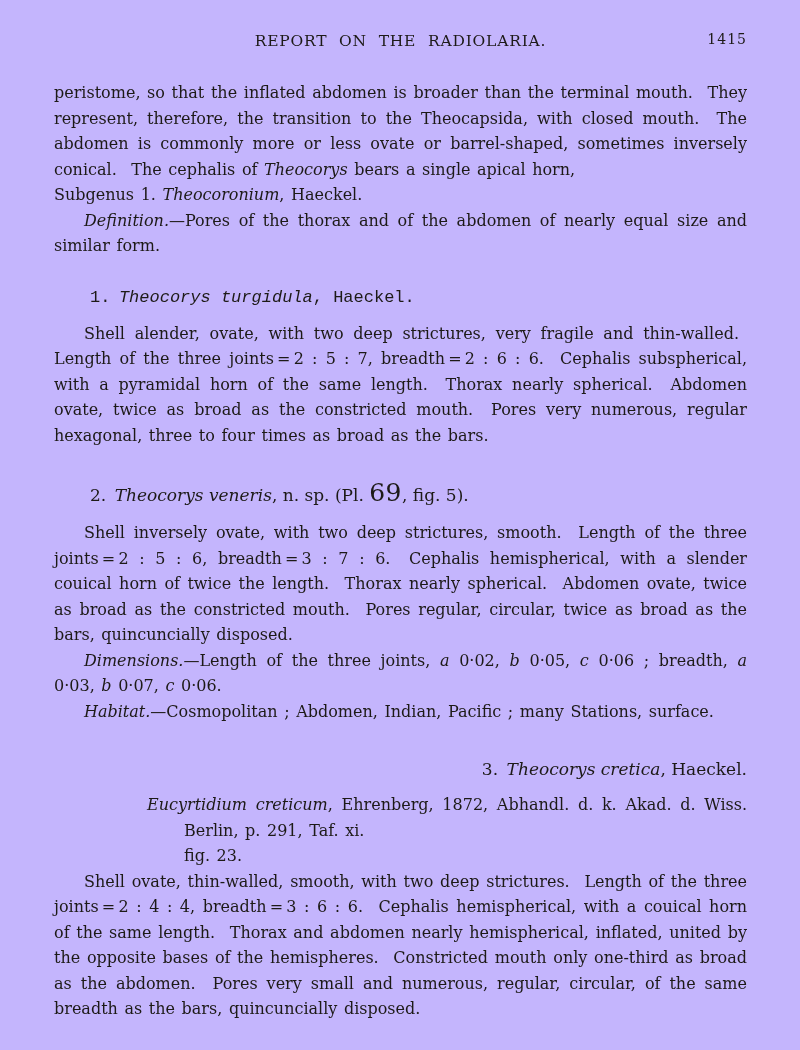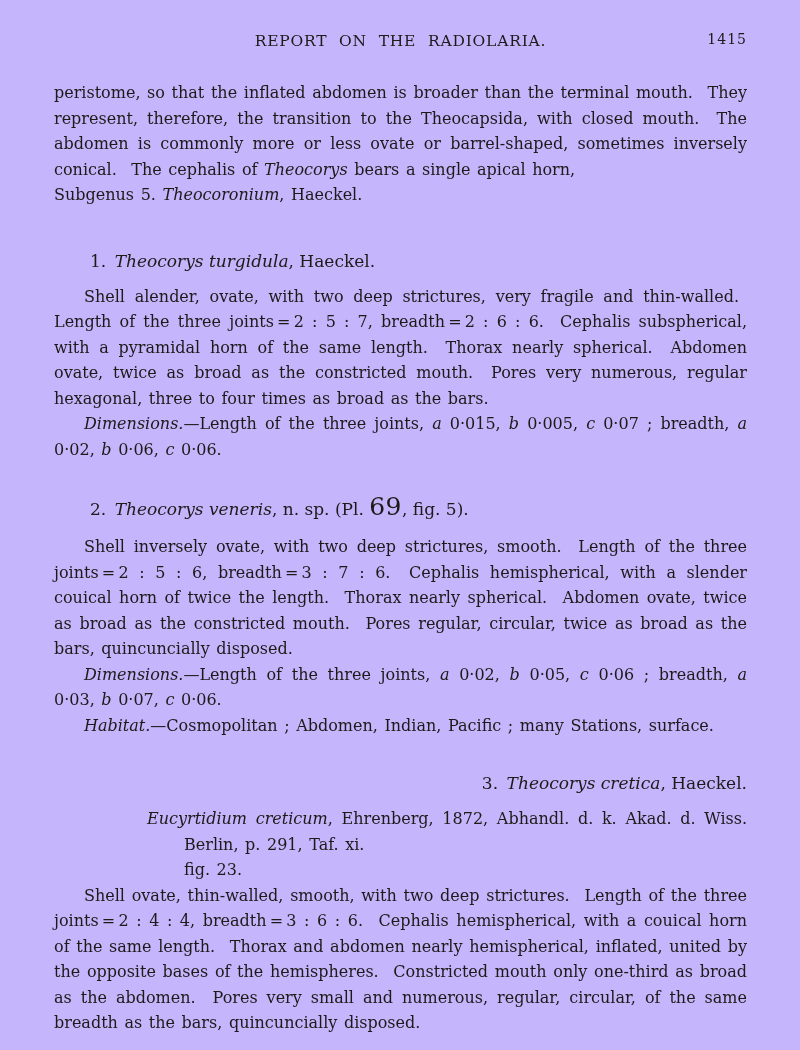--- a/index.html
+++ b/index.html
@@ -49,21 +49,21 @@
     margin: 30px 0 13px 0;
     text-align: center;
     font-size: 16.5px;
   }
   .species-heading {
     font-size: 17px;
     margin: 0;
     padding-left: 36px;
     line-height: 26px;
   }
-  .mt-sp1 { margin-top: 40px; }
+  .mt-sp1 { margin-top: 26px; font-family: Liberation Mono, monospace; }
   .mt-sp2 { margin-top: 32px; }
   .mt-sp3 { margin-top: 32px; text-align: right; }
   .species-heading + .body-text,
   .species-heading + .synonymy { margin-top: 10px; }
   .synonymy {
     margin: 6px 0 8px 0;
     font-size: 13px;
     line-height: 17.5px;
     padding-left: 130px;
     text-indent: -37px;
@@ -83,26 +83,26 @@
 
 <div class="page">
 
   <div class="running-header">
     <div class="running-head">REPORT ON THE RADIOLARIA.</div>
     <div class="page-number">1415</div>
   </div>
 
   <p class="body-text"><span>peristome, so that the inflated abdomen is broader than the terminal mouth.  They represent, therefore, the transition to the Theocapsida, with closed mouth.  The abdomen is commonly more or less ovate or barrel-shaped, sometimes inversely conical.  The cephalis of </span><i>Theocorys</i><span> bears a single apical horn,</span></p>
 
-  <p class="body-text subgenus-heading"><span>Subgenus 5. </span><i>Theocoronium</i><span>, Haeckel.</span></p>
+  <p class="body-text subgenus-heading"><span>Subgenus 1. </span><i>Theocoronium</i><span>, Haeckel.</span></p>
 
+  <p class="body-text indent"><i>Definition.</i><span>—Pores of the thorax and of the abdomen of nearly equal size and similar form.</span></p>
 
   <p class="species-heading mt-sp1"><span>1. </span><i>Theocorys turgidula</i><span>, Haeckel.</span></p>
   <p class="body-text indent"><span>Shell alender, ovate, with two deep strictures, very fragile and thin-walled.  Length of the three joints = 2 : 5 : 7, breadth = 2 : 6 : 6.  Cephalis subspherical, with a pyramidal horn of the same length.  Thorax nearly spherical.  Abdomen ovate, twice as broad as the constricted mouth.  Pores very numerous, regular hexagonal, three to four times as broad as the bars.</span></p>
-  <p class="body-text indent"><i>Dimensions.</i><span>—Length of the three joints, </span><i>a</i><span> 0·015, </span><i>b</i><span> 0·005, </span><i>c</i><span> 0·07 ; breadth, </span><i>a</i><span> 0·02, </span><i>b</i><span> 0·06, </span><i>c</i><span> 0·06.</span></p>
 
   <p class="species-heading mt-sp2 heading-gap"><span>2. </span><i>Theocorys veneris</i><span>, n. sp. (Pl. </span><span class="plate-num">69</span><span>, fig. 5).</span></p>
   <p class="body-text indent"><span>Shell inversely ovate, with two deep strictures, smooth.  Length of the three joints = 2 : 5 : 6, breadth = 3 : 7 : 6.  Cephalis hemispherical, with a slender couical horn of twice the length.  Thorax nearly spherical.  Abdomen ovate, twice as broad as the constricted mouth.  Pores regular, circular, twice as broad as the bars, quincuncially disposed.</span></p>
   <p class="body-text indent"><i>Dimensions.</i><span>—Length of the three joints, </span><i>a</i><span> 0·02, </span><i>b</i><span> 0·05, </span><i>c</i><span> 0·06 ; breadth, </span><i>a</i><span> 0·03, </span><i>b</i><span> 0·07, </span><i>c</i><span> 0·06.</span></p>
   <p class="body-text indent"><i>Habitat.</i><span>—Cosmopolitan ; Abdomen, Indian, Pacific ; many Stations, surface.</span></p>
 
   <p class="species-heading mt-sp3"><span>3. </span><i>Theocorys cretica</i><span>, Haeckel.</span></p>
   <p class="body-text synonymy"><i>Eucyrtidium creticum</i><span>, Ehrenberg, 1872, Abhandl. d. k. Akad. d. Wiss. Berlin, p. 291, Taf. xi.</span><br><span>fig. 23.</span></p>
   <p class="body-text indent"><span>Shell ovate, thin-walled, smooth, with two deep strictures.  Length of the three joints = 2 : 4 : 4, breadth = 3 : 6 : 6.  Cephalis hemispherical, with a couical horn of the same length.  Thorax and abdomen nearly hemispherical, inflated, united by the opposite bases of the hemispheres.  Constricted mouth only one-third as broad as the abdomen.  Pores very small and numerous, regular, circular, of the same breadth as the bars, quincuncially disposed.</span></p>
 

